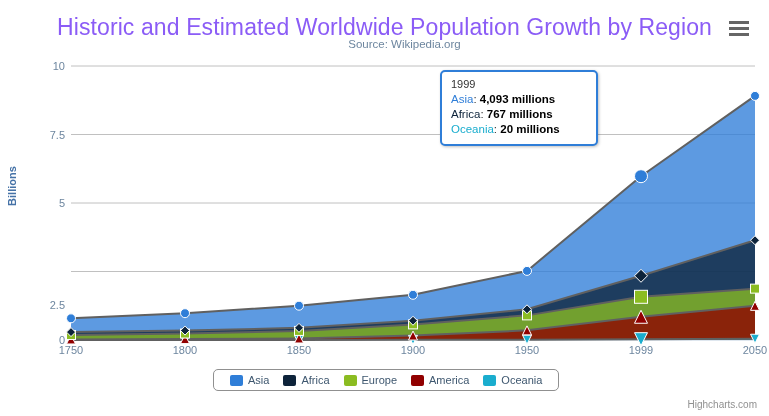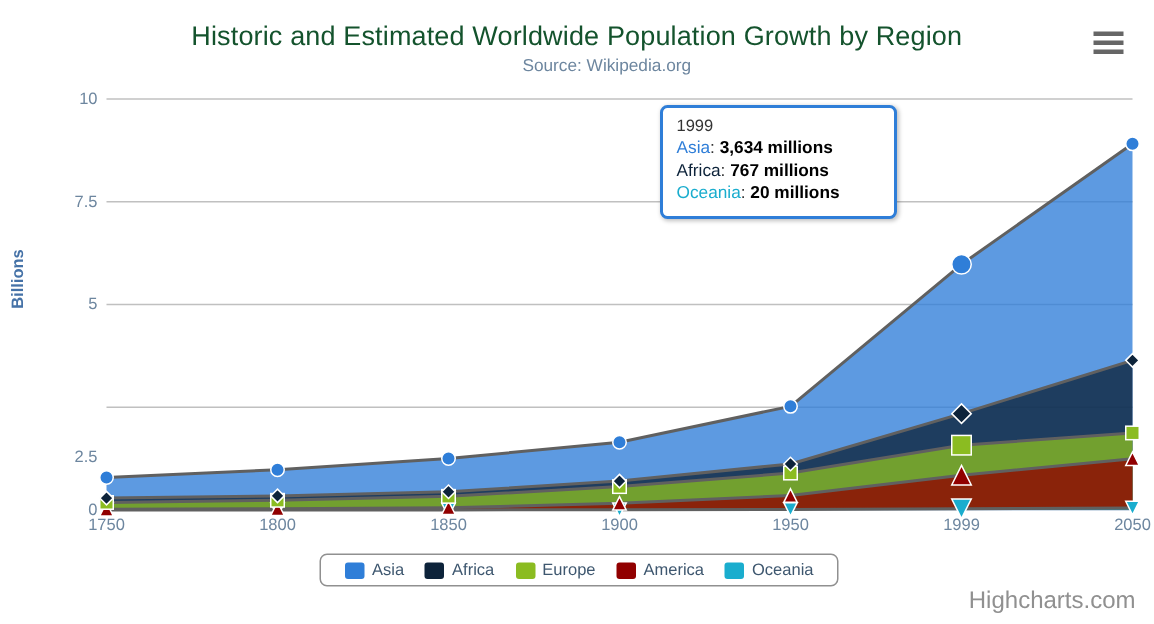--- a/index.html
+++ b/index.html
@@ -18,22 +18,22 @@
     overflow: hidden;
   }
 
   
   #chart-title {
     position: absolute;
     left: 0;
     top: 14px;
     width: 769px;
     text-align: center;
-    font-size: 18px;
-    color: #14532d;
+    font-size: 23px;
+    color: #8b5cf6;
     font-family: "Liberation Sans", sans-serif;
     letter-spacing: 0.1px;
     white-space: nowrap;
   }
   #chart-subtitle {
     position: absolute;
     left: 0;
     top: 38px;
     width: 769px;
     text-align: center;
@@ -187,21 +187,21 @@
     line-height: 15px;
     white-space: nowrap;
   }
   .tooltip-series-name { font-weight: normal; }
   .tooltip-value { color: #000000; font-weight: bold; }
 
   #credits {
     position: absolute;
     right: 12px;
     bottom: 6px;
-    font-size: 16px;
+    font-size: 10px;
     color: #909090;
     font-family: "Liberation Sans", sans-serif;
     cursor: pointer;
   }
 </style>
 </head>
 <body>
 
 <div id="chart-root">
 
@@ -283,21 +283,21 @@
         <circle cx="342" cy="228.79000000000002" r="4.5" fill="#2f7ed8" stroke="#ffffff" stroke-width="1"></circle>
         <circle cx="456" cy="204.8972" r="4.5" fill="#2f7ed8" stroke="#ffffff" stroke-width="1"></circle>
         <circle cx="570" cy="110.2028" r="6.5" fill="#2f7ed8" stroke="#ffffff" stroke-width="1"></circle>
         <circle cx="684" cy="29.893400000000014" r="4.5" fill="#2f7ed8" stroke="#ffffff" stroke-width="1"></circle>
       </svg>
   </div>
 
   <div id="tooltip">
     <div id="tooltip-header">1999</div>
     <div id="tooltip-rows">
-        <div class="tooltip-row"><span class="tooltip-series-name" style="color: rgb(47, 126, 216);">Asia</span><span style="color: rgb(51, 51, 51);">: </span><span class="tooltip-value">3,634 millions</span></div>
+        <div class="tooltip-row"><span class="tooltip-series-name" style="color: rgb(47, 126, 216);">Asia</span><span style="color: rgb(51, 51, 51);">: </span><span class="tooltip-value">4,093 millions</span></div>
         <div class="tooltip-row"><span class="tooltip-series-name" style="color: rgb(13, 35, 58);">Africa</span><span style="color: rgb(51, 51, 51);">: </span><span class="tooltip-value">767 millions</span></div>
         <div class="tooltip-row"><span class="tooltip-series-name" style="color: rgb(26, 173, 206);">Oceania</span><span style="color: rgb(51, 51, 51);">: </span><span class="tooltip-value">20 millions</span></div>
       </div>
   </div>
 
   <div id="legend">
       <div class="legend-item">
         <span class="legend-swatch" style="background: rgb(47, 126, 216);"></span>
         <span class="legend-label">Asia</span>
       </div>

